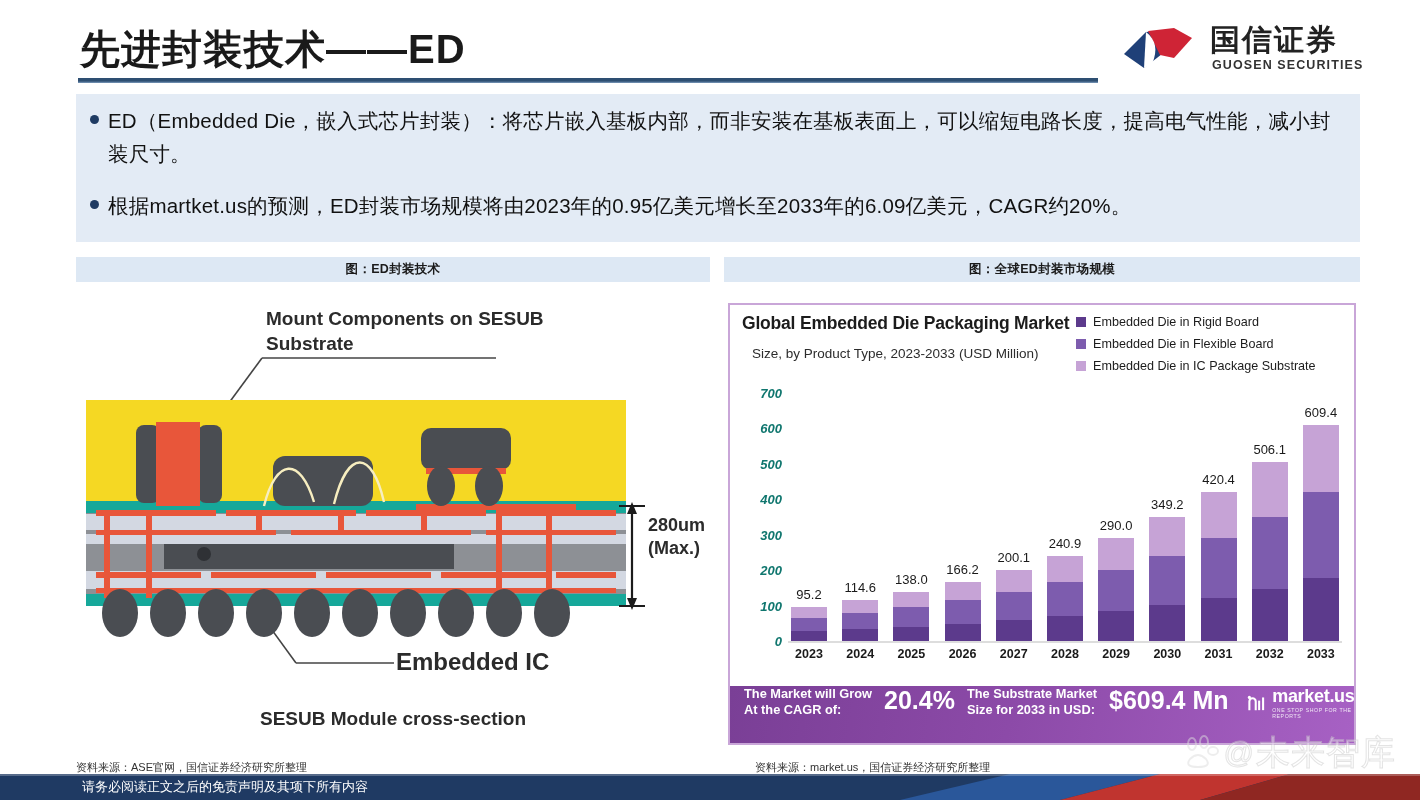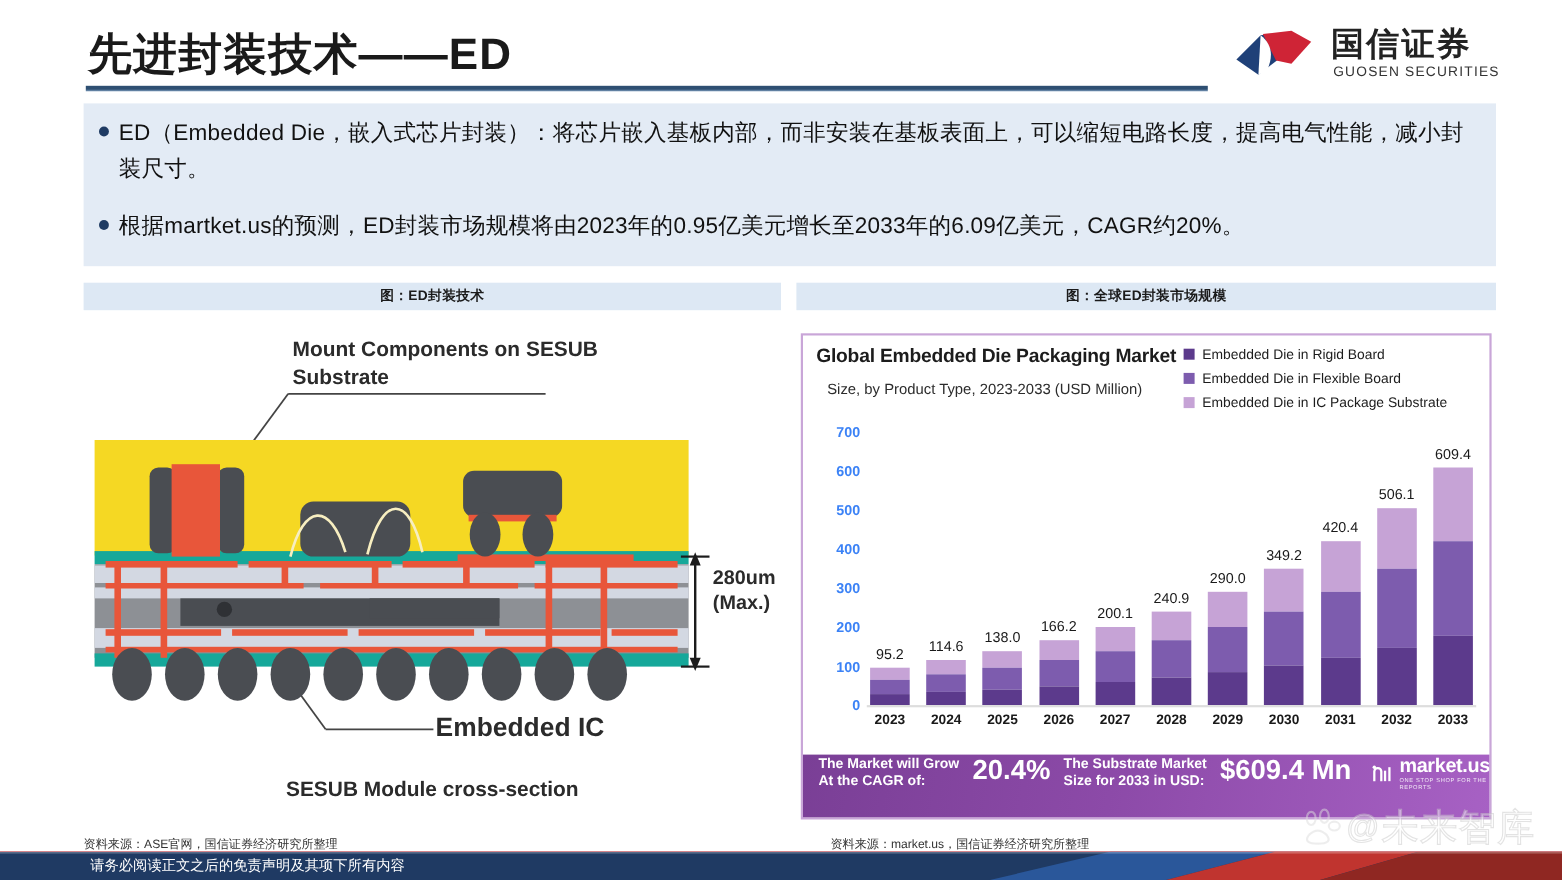--- a/index.html
+++ b/index.html
@@ -24,21 +24,21 @@
   }
   #logo{position:absolute;right:68px;top:18px;width:230px;height:62px;}
   #logo-mark{position:absolute;left:0;top:6px;width:72px;height:48px;}
   #logo-cn{
     position:absolute;left:88px;top:2px;
     font-size:30px;font-weight:700;color:#222;letter-spacing:2px;
     white-space:nowrap;
   }
   #logo-en{
     position:absolute;left:90px;top:40px;
-    font-size:12.5px;font-weight:400;color:#333;letter-spacing:1.1px;
+    font-size:12.5px;font-weight:700;color:#333;letter-spacing:1.1px;
     white-space:nowrap;
   }
 
   
   #text-panel{
     position:absolute;left:76px;top:94px;width:1284px;height:148px;
     background:#e3ebf5;
   }
   .bullet-row{
     position:absolute;left:14px;right:14px;
@@ -109,22 +109,23 @@
   .legend-row{display:flex;align-items:center;margin-bottom:8px;}
   .legend-swatch{width:10px;height:10px;margin-right:7px;flex:0 0 auto;}
   .legend-label{font-size:12.6px;color:#1c1c1c;white-space:nowrap;}
 
   #plot{
     position:absolute;left:10px;top:88px;width:608px;height:285px;
   }
   #y-axis{position:absolute;left:0;top:0;width:46px;height:248px;}
   .ytick{
     position:absolute;right:4px;
-    font-size:13px;font-weight:700;color:#3b82f6;
+    font-size:13px;font-weight:700;color:#0f766e;
     transform:translateY(-50%);
+    font-style:italic;
   }
   #bars{
     position:absolute;left:48px;top:0;right:6px;height:248px;
     display:flex;align-items:flex-end;justify-content:space-between;
   }
   .bar-col{
     width:42px;position:relative;height:100%;
     display:flex;flex-direction:column;justify-content:flex-end;align-items:center;
   }
   .bar-total{

